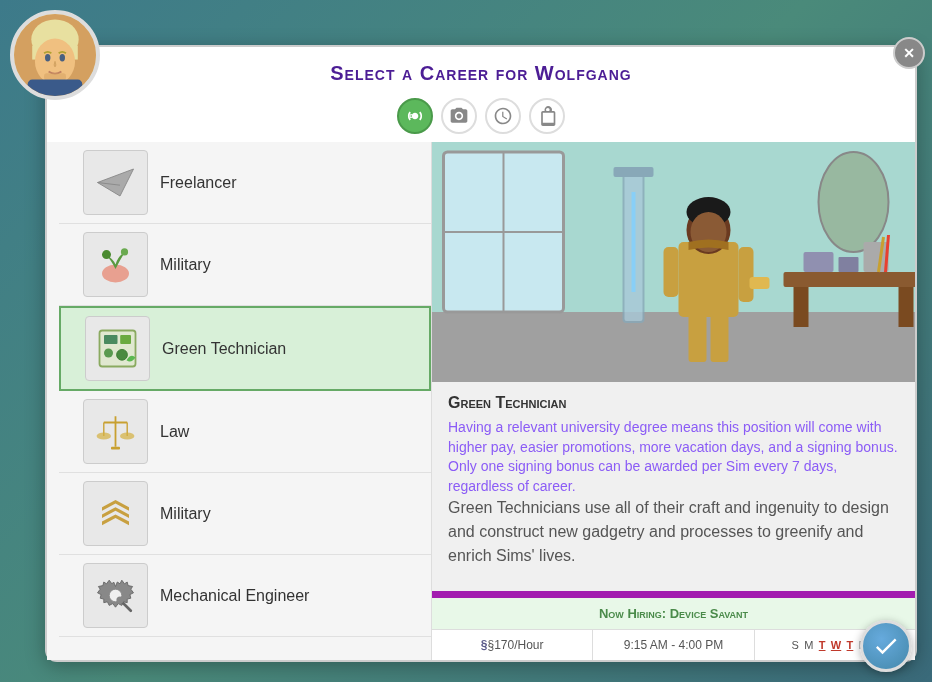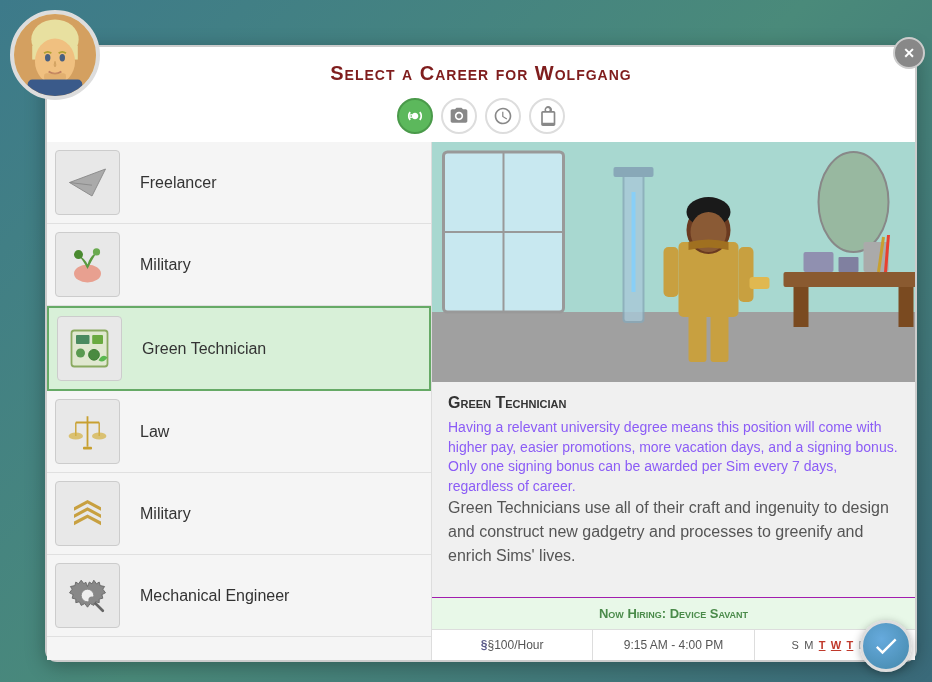--- a/index.html
+++ b/index.html
@@ -75,21 +75,21 @@
     
     .dialog-header {
       text-align: center;
       padding: 15px 20px 5px;
       background: white;
       border-radius: 10px 10px 0 0;
     }
     .dialog-title {
       font-size: 20px;
       font-weight: bold;
-      color: #7f1d1d;
+      color: #4c1d95;
       font-variant: small-caps;
       letter-spacing: 1px;
       text-align: center;
     }
 
     
     .filter-row {
       display: flex;
       justify-content: center;
       gap: 8px;
@@ -134,25 +134,26 @@
       width: 8px;
     }
     .career-list::-webkit-scrollbar-thumb {
       background: #bbb;
       border-radius: 4px;
     }
 
     .career-item {
       display: flex;
       align-items: center;
-      padding: 8px 8px;
+      padding: 8px 24px;
       cursor: pointer;
       border-bottom: 1px solid #e0e0e0;
-      gap: 20px;
+      gap: 12px;
       min-height: 70px;
+      margin-left: 12px;
     }
     .career-item.selected {
       background: #d8f0d8;
       border: 2px solid #6a6;
     }
 
     .career-icon-box {
       width: 65px;
       height: 65px;
       background: #e8e8e8;
@@ -208,21 +209,21 @@
     }
     .career-info-desc {
       font-size: 16px;
       color: #555;
       line-height: 1.5;
     }
 
     
     .hiring-bar {
       background: #e8f8e8;
-      border-top: 1px solid #a21caf;
+      border-top: 7px solid #a21caf;
       padding: 8px 16px;
       text-align: center;
     }
     .hiring-title {
       font-size: 13px;
       color: #4a8a4a;
       font-weight: bold;
       font-variant: small-caps;
     }
 
@@ -494,21 +495,21 @@
         <div class="career-info-bonus">Having a relevant university degree means this position will come with higher pay, easier promotions, more vacation days, and a signing bonus. Only one signing bonus can be awarded per Sim every 7 days, regardless of career.</div>
         <div class="career-info-desc">Green Technicians use all of their craft and ingenuity to design and construct new gadgetry and processes to greenify and enrich Sims' lives.</div>
       </div>
 
       <div class="hiring-bar">
         <div class="hiring-title">Now Hiring: Device Savant</div>
       </div>
 
       <div class="stats-row">
         <div class="stat-cell">
-          <span class="stat-label">§</span><span>§100/Hour</span>
+          <span class="stat-label">§</span><span>§170/Hour</span>
         </div>
         <div class="stat-cell">9:15 AM - 4:00 PM</div>
         <div class="stat-cell stat-days">
           <span>S </span>
           <span>M </span>
           <span class="active-day">T </span>
           <span class="active-day">W </span>
           <span class="active-day">T </span>
           <span>F </span>
           <span>S</span>

